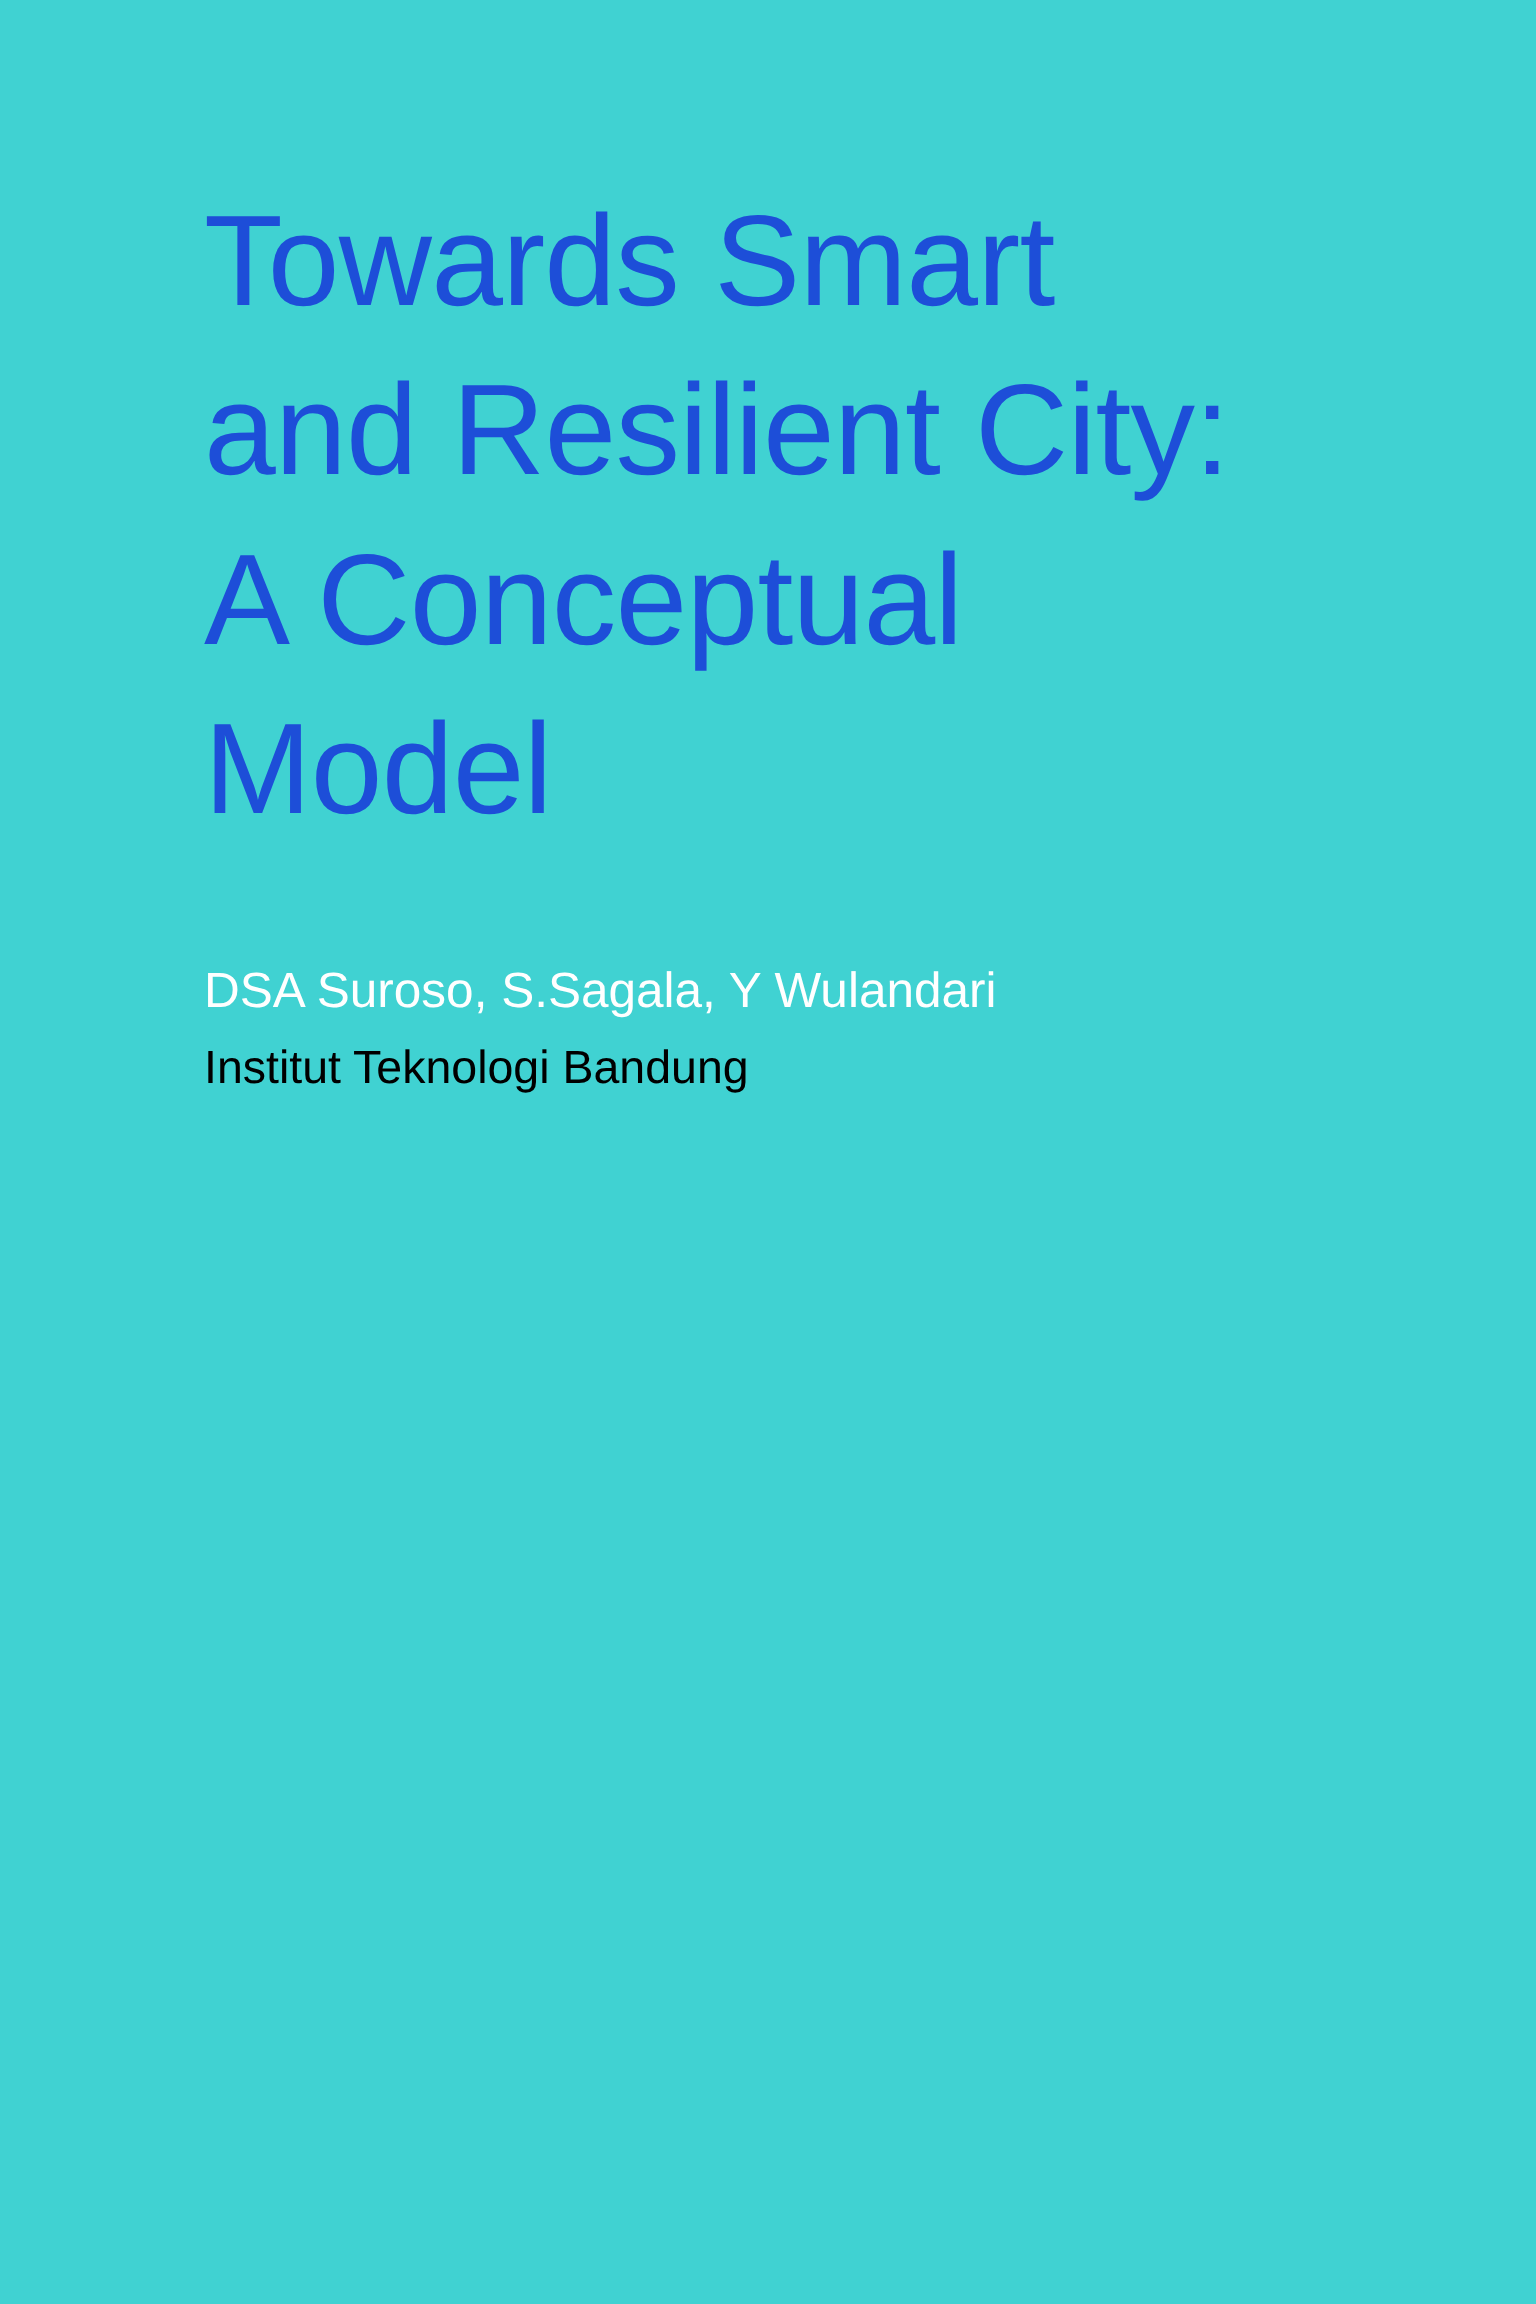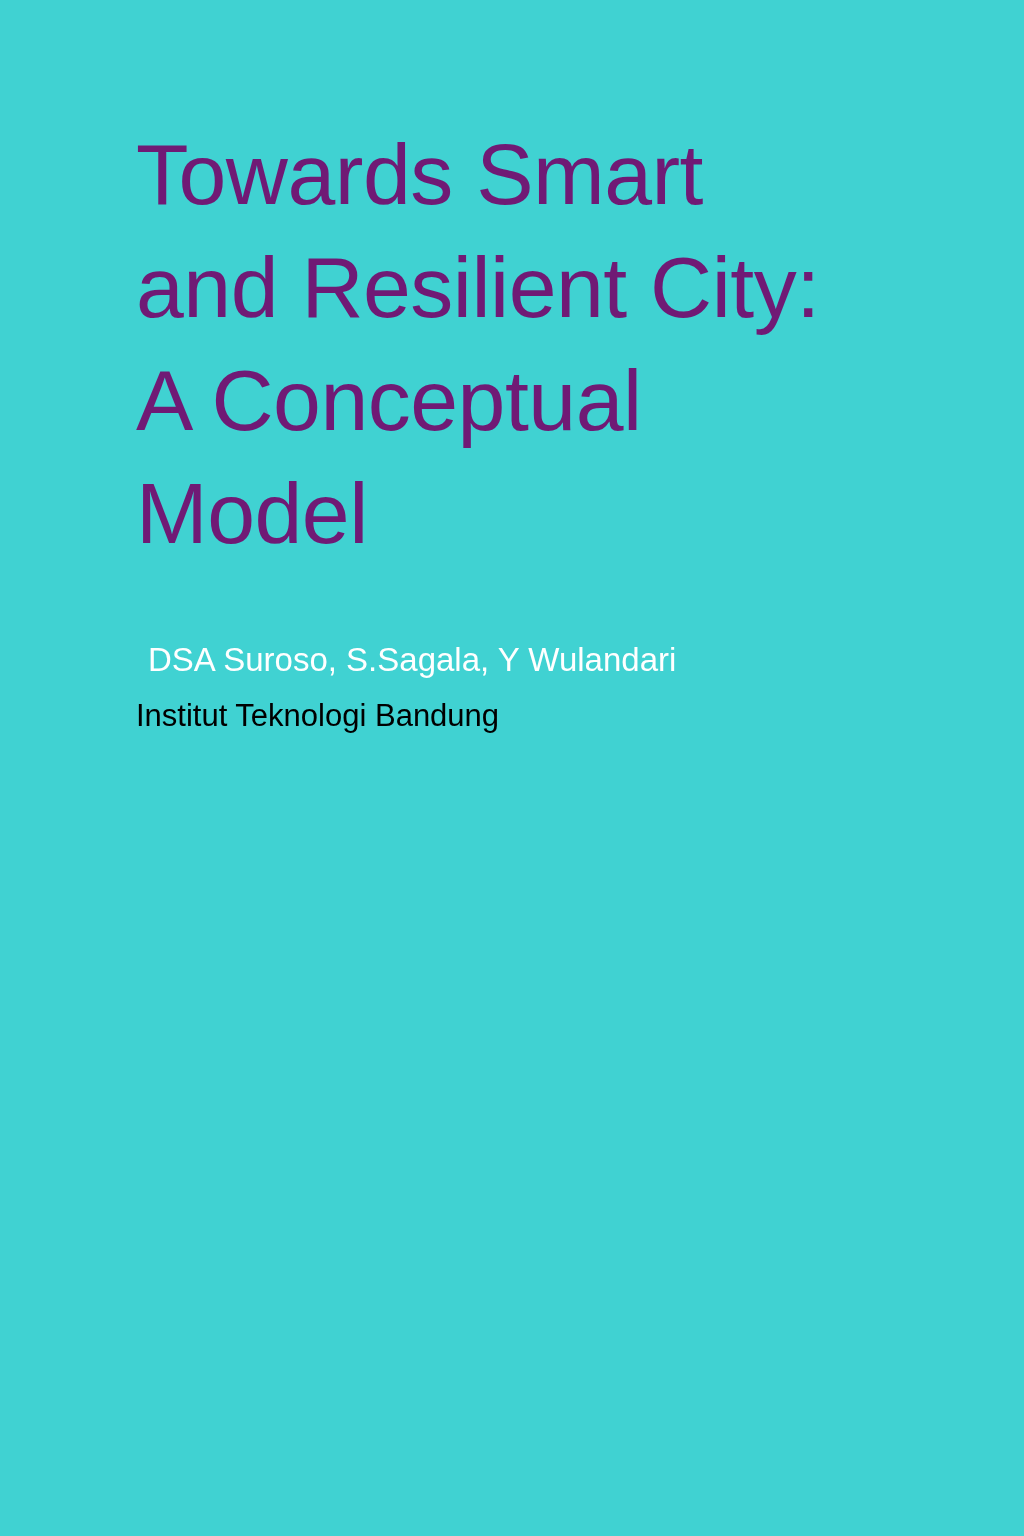--- a/index.html
+++ b/index.html
@@ -20,37 +20,37 @@
     background: #40d2d2;
     box-sizing: border-box;
   }
   .content {
     position: absolute;
     left: 136px;
     top: 118px;
     width: 820px;
   }
   .title {
-    color: #701a75;
+    color: #1d4ed8;
     font-size: 86px;
     line-height: 113px;
     font-weight: 400;
     letter-spacing: -0.5px;
     margin: 0;
     white-space: pre-line;
   }
   .byline {
     margin-top: 68px;
   }
   .authors {
     color: #ffffff;
     font-size: 33px;
     line-height: 44px;
     font-weight: 400;
-    margin: 12px;
+    margin: 0;
   }
   .affiliation {
     color: #000000;
     font-size: 31px;
     line-height: 44px;
     font-weight: 400;
     margin: 8px 0 0 0;
   }
 </style>
 </head>

